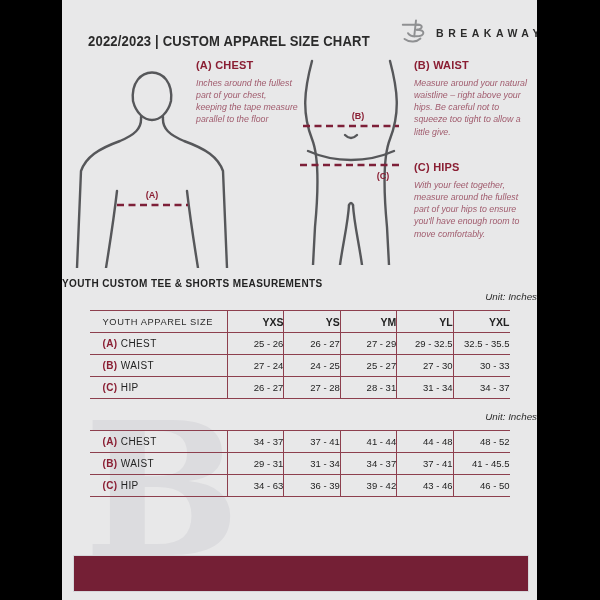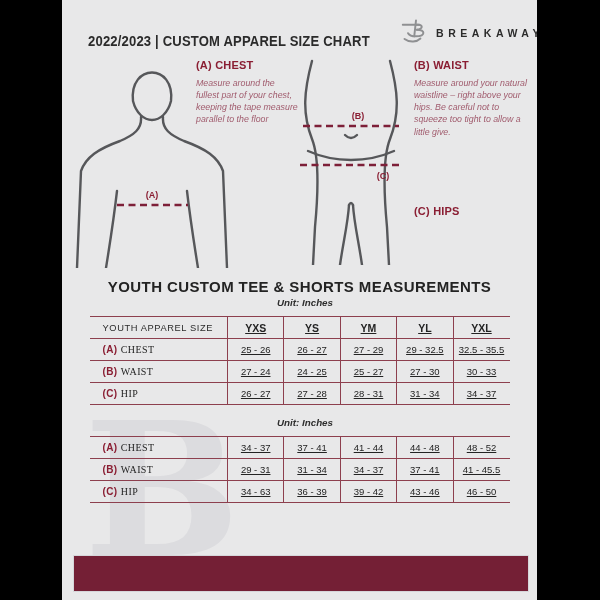--- a/index.html
+++ b/index.html
@@ -42,61 +42,60 @@
   }
 
   
   .figures { position: relative; height: 213px; margin-top: 4px; }
   .fig-svg { position: absolute; }
   .torso-svg { left: 8px; top: 2px; }
   .lower-svg { left: 228px; top: 2px; }
   .instr { position: absolute; }
   .instr-chest { left: 134px; top: 6px; width: 102px; }
   .instr-waist { left: 352px; top: 6px; width: 114px; }
-  .instr-hips  { left: 352px; top: 108px; width: 118px; margin-top: 44px; }
+  .instr-hips  { left: 352px; top: 108px; width: 118px; }
   .instr h3 {
     font-size: 11px; font-weight: bold; color: #8a1e33;
     margin-bottom: 6px; letter-spacing: 0.2px;
   }
   .instr p {
     font-size: 8.8px; font-style: italic; color: #a15c6e;
     line-height: 1.38; font-weight: 500;
   }
   .marker-label { font-size: 9px; font-weight: bold; fill: #8a1e33; font-family: "Liberation Sans", sans-serif; }
 
   
   .section { margin-top: 12px; }
   .sec-title {
-    text-align: center; font-size: 15px; font-weight: bold;
+    font-size: 10px; font-weight: bold;
     color: #232323; letter-spacing: 0.4px;
   }
   .sec-unit {
-    text-align: center; font-size: 9.8px; font-style: italic;
-    color: #2e2e2e; margin: 2px 0 6px; font-weight: 700; padding-left: 11px;
+    text-align: right; font-size: 9.8px; font-style: italic;
+    color: #2e2e2e; margin: 2px 0 6px; font-weight: 400; padding-left: 11px;
   }
   table {
     width: 420px; margin: 8px auto; border-collapse: collapse;
     table-layout: fixed;
   }
   col.label-col { width: 138px; }
   tr { border-top: 1.6px solid #8d3f4e; border-bottom: 1.6px solid #8d3f4e; }
   th, td { height: 22px; vertical-align: middle; }
   td.val, th.size {
     border-left: 1.5px solid #8d3f4e;
-    text-align: center;
-    text-decoration: underline;
+    text-align: right;
   }
   th.label-h {
     text-align: left; padding-left: 13px;
     font-size: 9.3px; font-weight: normal; letter-spacing: 0.6px; color: #2b2b2b;
   }
   th.size { font-size: 10.5px; font-weight: bold; color: #232323; }
   td.label { text-align: left; padding-left: 13px; font-size: 10px; color: #232323; letter-spacing: 0.4px; }
   td.label .pfx { color: #8a1e33; font-weight: bold; }
-  td.label .lbl { color: #232323; font-weight: 500; font-family: Liberation Serif, serif; }
+  td.label .lbl { color: #232323; font-weight: 500; }
   td.val { font-size: 9.5px; color: #232323; font-weight: 500; }
 
   
   .footer {
     position: absolute; left: 11px; bottom: 8px;
     width: 456px; height: 37px;
     background: #741f35; border: 1px solid #d6d6da;
     z-index: 2;
   }
 </style>
@@ -152,28 +151,29 @@
           <path d="M59 150 Q61 146 63 150"></path>
         </g>
         <path d="M13 71 H109" stroke="#7d1f38" stroke-width="2.5" stroke-dasharray="7 4.5" fill="none"></path>
         <path d="M10 110 H112" stroke="#7d1f38" stroke-width="2.5" stroke-dasharray="7 4.5" fill="none"></path>
         <text class="marker-label" x="68" y="64" text-anchor="middle">(B)</text>
         <text class="marker-label" x="93" y="124" text-anchor="middle">(C)</text>
       </svg>
 
       <div class="instr instr-chest">
         <h3>(A) CHEST</h3>
-        <p>Measure around the fullest part of your chest, keeping the tape measure parallel to the floor</p>
+        <p>Inches around the fullest part of your chest, keeping the tape measure parallel to the floor</p>
       </div>
       <div class="instr instr-waist">
         <h3>(B) WAIST</h3>
         <p>Measure around your natural waistline – right above your hips. Be careful not to squeeze too tight to allow a little give.</p>
       </div>
       <div class="instr instr-hips">
         <h3>(C) HIPS</h3>
+        <p>With your feet together, measure around the fullest part of your hips to ensure you'll have enough room to move comfortably.</p>
       </div>
     </div>
 
     <div class="section">
       <div class="sec-title">YOUTH CUSTOM TEE &amp; SHORTS MEASUREMENTS</div>
       <div class="sec-unit">Unit: Inches</div>
       <table>
         <colgroup>
             <col class="label-col">
             <col>

